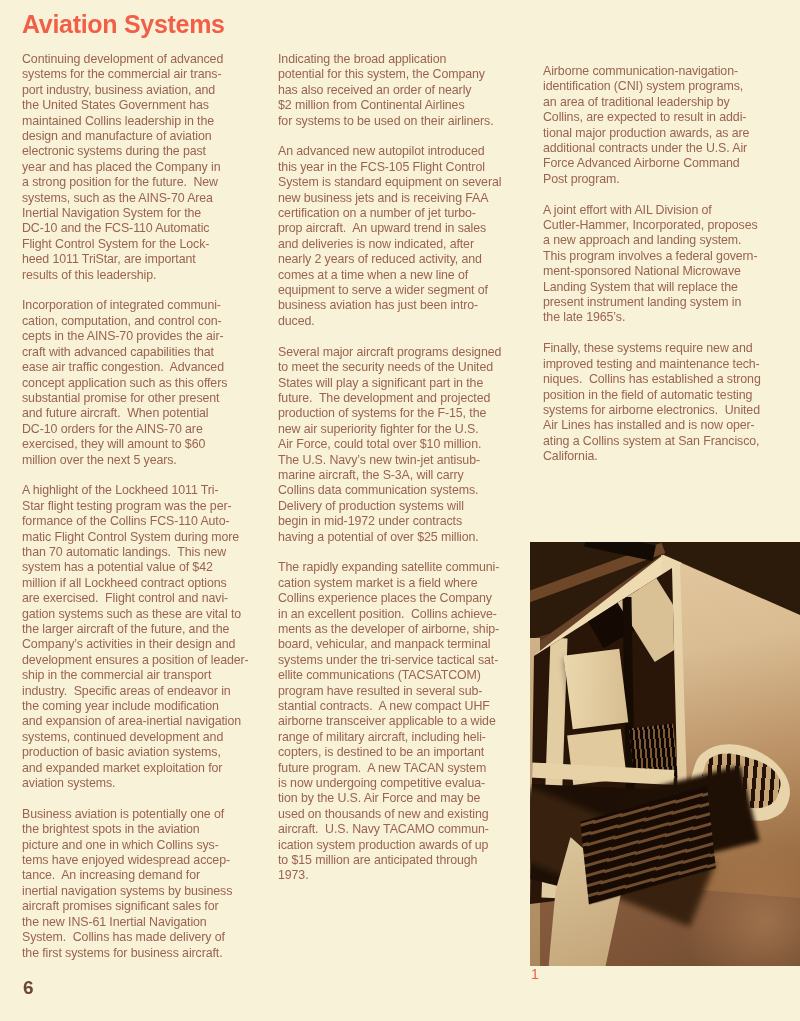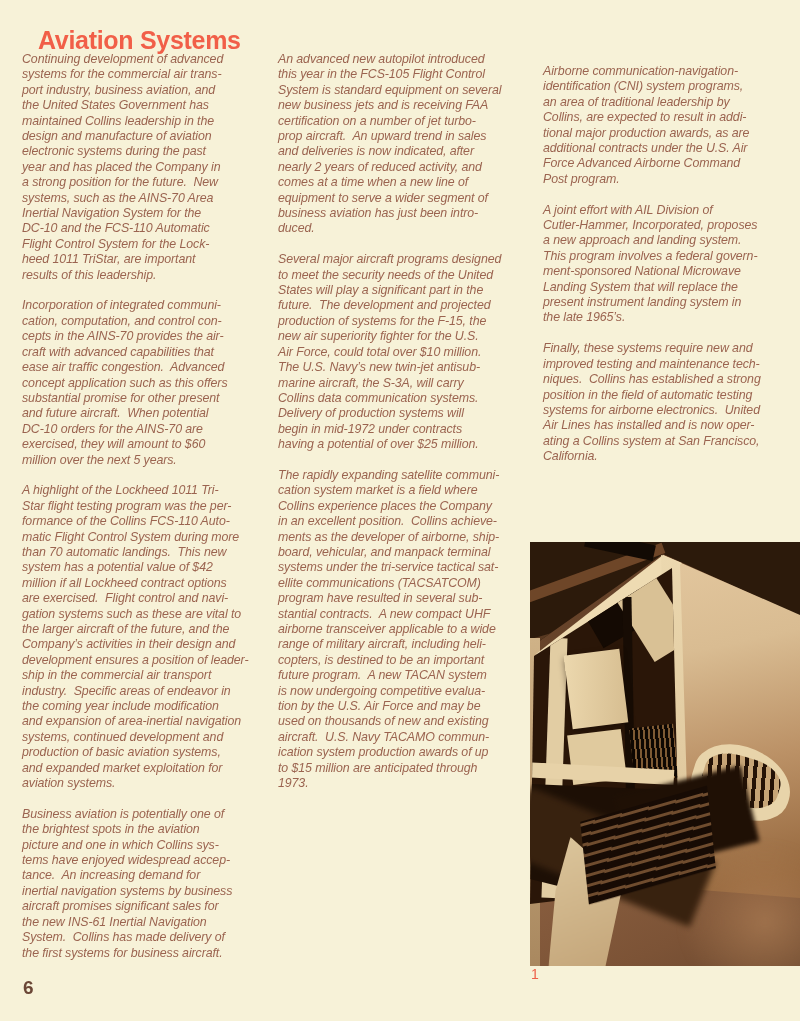--- a/index.html
+++ b/index.html
@@ -6,26 +6,26 @@
   body {
     width:800px; height:1021px;
     background:#f7f2d8;
     font-family:"Liberation Sans", sans-serif;
     position:relative;
     overflow:hidden;
   }
   .page { position:absolute; inset:0; background:#f7f2d8; }
 
   .title {
-    position:absolute; left:22px; top:10px; margin:16px;
+    position:absolute; left:22px; top:10px; margin:0;
     font-size:25px; font-weight:700; letter-spacing:-0.3px;
     color:#f15f48;
   }
 
-  .col { position:absolute; top:52px; width:246px;font-style:italic; }
+  .col { position:absolute; top:52px; width:246px; }
   .col-1 { left:22px; }
   .col-2 { left:278px; }
   .col-3 { left:543px;margin-top:12px; }
   .col p {
     margin:0 0 15.4px 0;
     font-size:12.4px; line-height:15.4px; letter-spacing:-0.1px;
     color:#9b6450;
     white-space:pre;
   }
 
@@ -159,20 +159,25 @@
 tems have enjoyed widespread accep-
 tance.  An increasing demand for
 inertial navigation systems by business
 aircraft promises significant sales for
 the new INS-61 Inertial Navigation
 System.  Collins has made delivery of
 the first systems for business aircraft.</p>
   </div>
 
   <div class="col col-2">
+    <p>Indicating the broad application
+potential for this system, the Company
+has also received an order of nearly
+$2 million from Continental Airlines
+for systems to be used on their airliners.</p>
     <p>An advanced new autopilot introduced
 this year in the FCS-105 Flight Control
 System is standard equipment on several
 new business jets and is receiving FAA
 certification on a number of jet turbo-
 prop aircraft.  An upward trend in sales
 and deliveries is now indicated, after
 nearly 2 years of reduced activity, and
 comes at a time when a new line of
 equipment to serve a wider segment of

